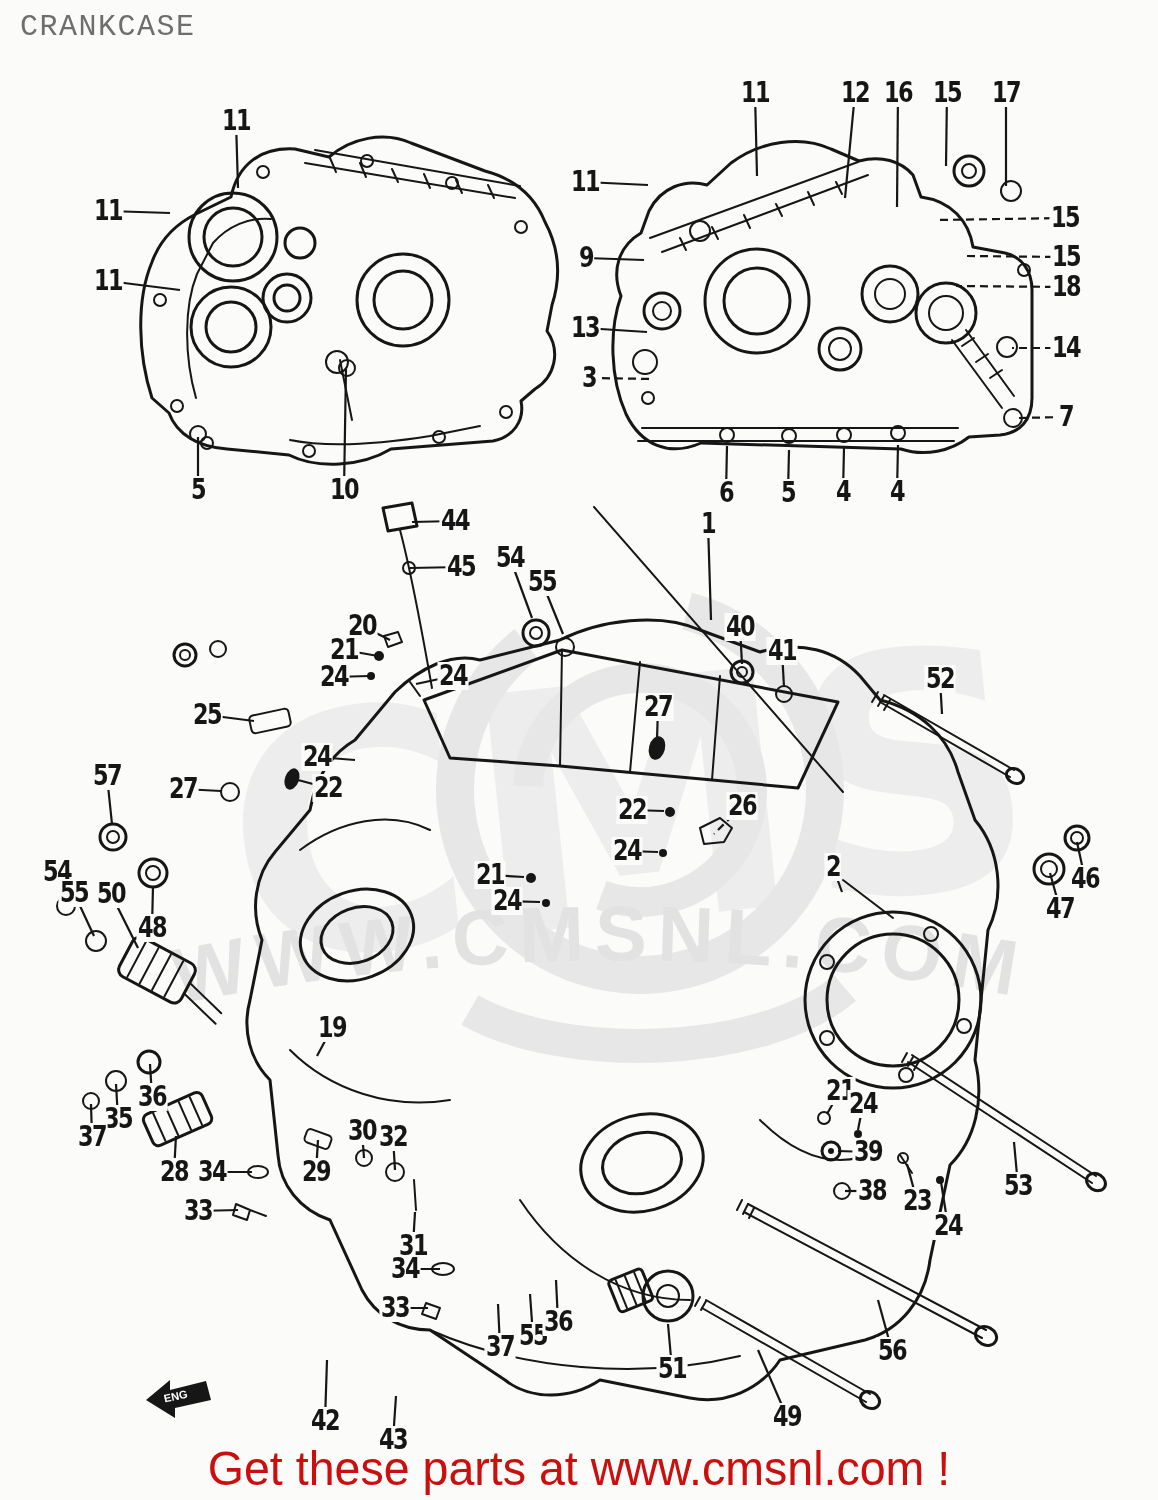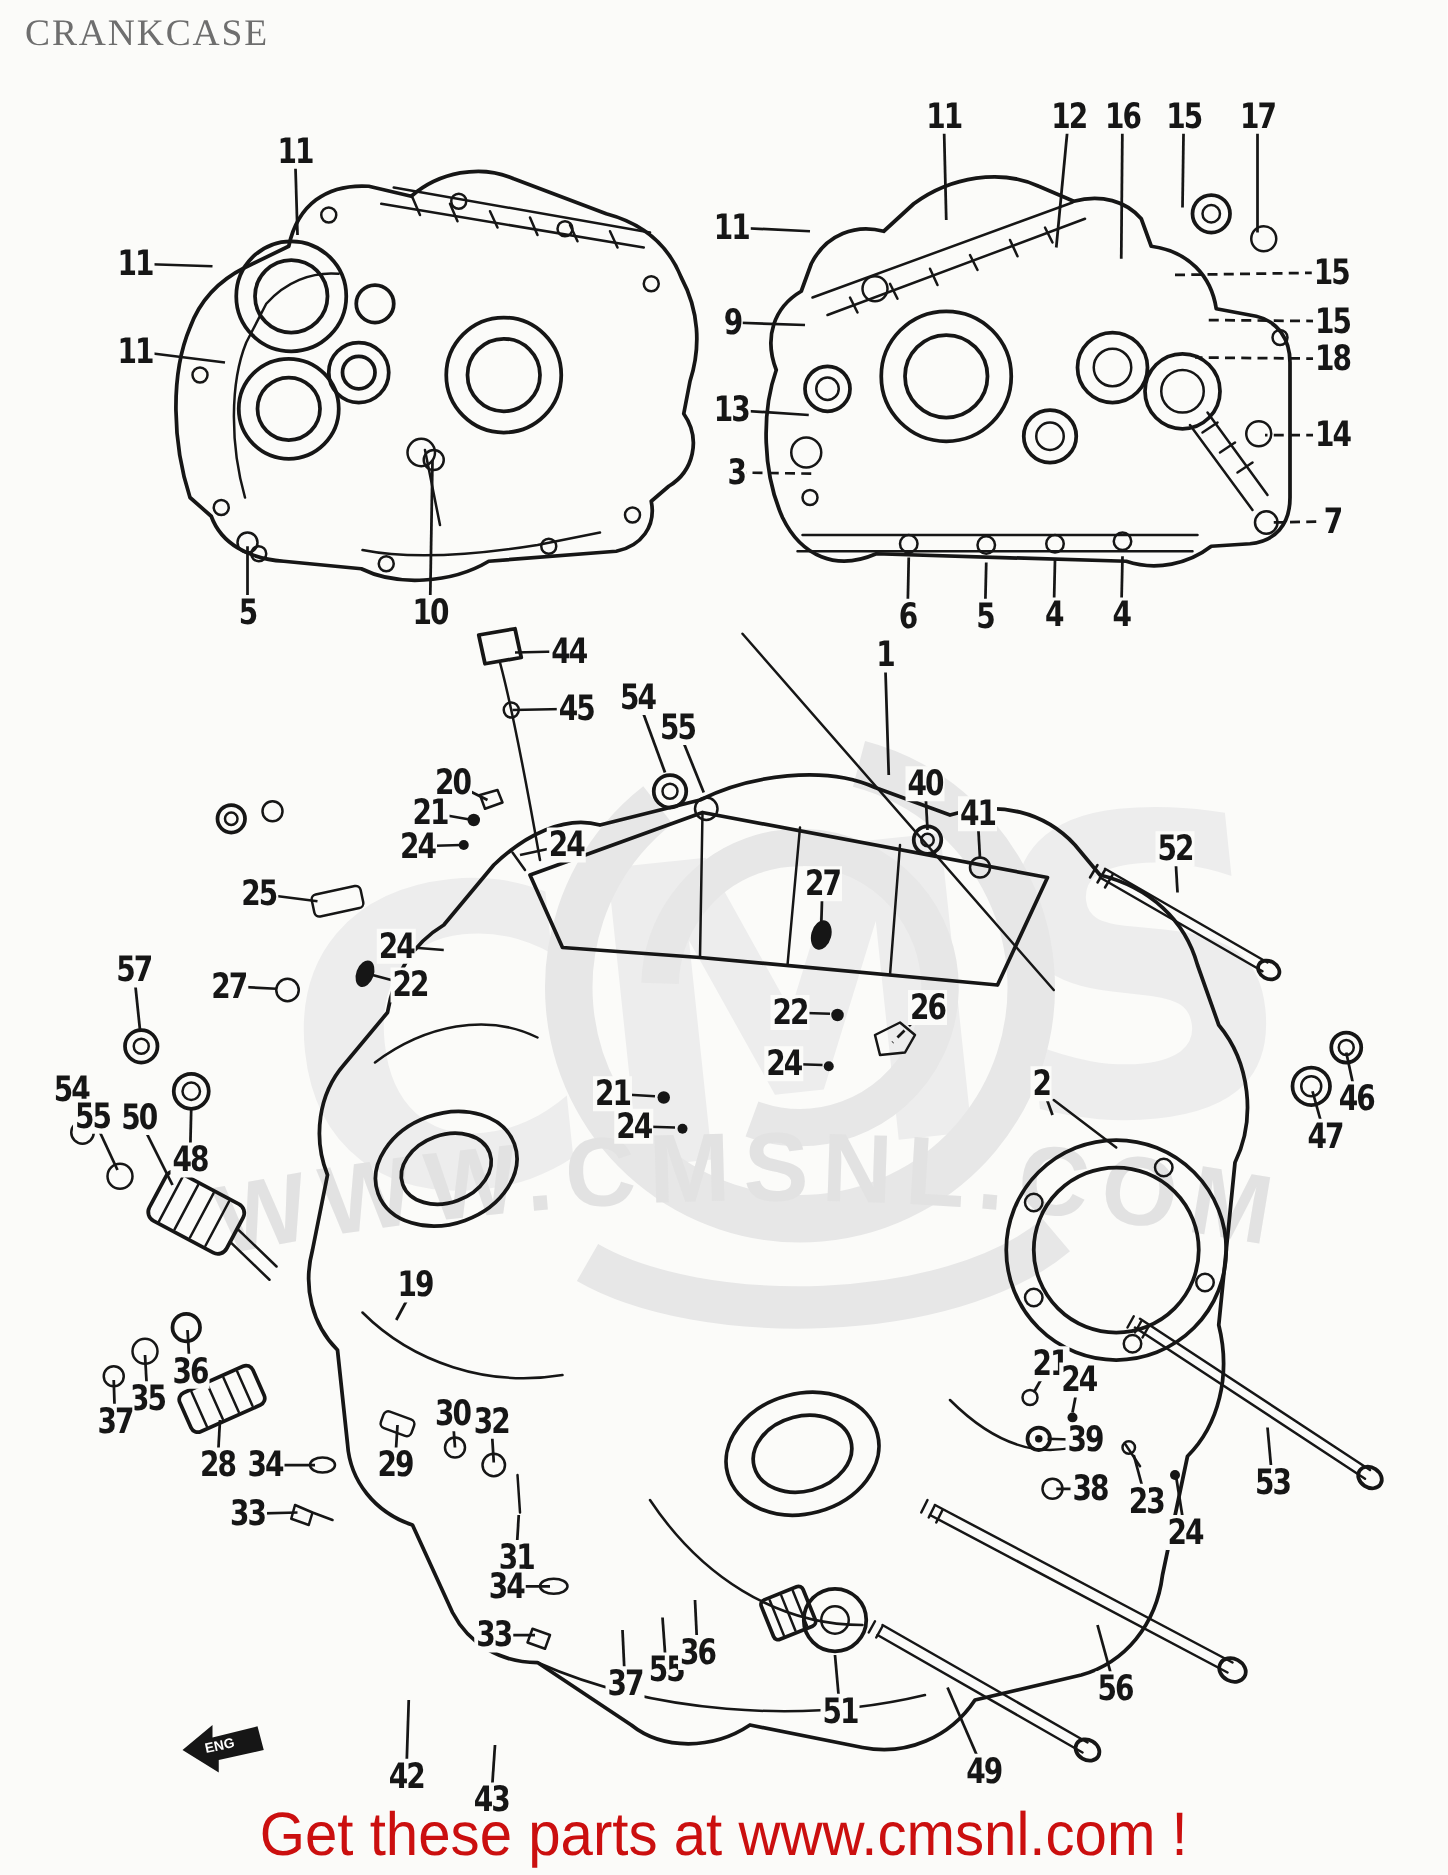--- a/index.html
+++ b/index.html
@@ -2,21 +2,21 @@
 <html style="--bg: #fbfbf9; --ink: #161616; --title: #6e6e6e; --footer: #cb0f0f; --wm: #e7e7e7;"><head>
 <meta charset="utf-8">
 <style>
   :root{
     --bg:#fbfbf9; --ink:#161616; --title:#6e6e6e; --footer:#cb0f0f; --wm:#e7e7e7;
   }
   html,body{margin:0;padding:0;background:#ffffff;}
   .page{position:relative;width:1158px;height:1500px;background:var(--bg);overflow:hidden;
         font-family:"DejaVu Sans",sans-serif;}
   .page-title{position:absolute;left:20px;top:10px;font-size:30px;letter-spacing:1.5px;
-        color:var(--title);font-family:Liberation Serif, serif;}
+        color:var(--title);font-family:Liberation Mono, monospace;}
   .footer-banner{position:absolute;left:0;bottom:4px;width:100%;text-align:center;
         font-size:49px;color:var(--footer);font-family:"Liberation Sans",sans-serif;
         transform:scaleX(.95);white-space:nowrap;}
   svg.art{position:absolute;left:0;top:0;}
   .ln{fill:none;stroke:var(--ink);stroke-width:3;stroke-linecap:round;stroke-linejoin:round;}
   .ln2{fill:none;stroke:var(--ink);stroke-width:2;stroke-linecap:round;stroke-linejoin:round;}
   .fl{fill:var(--ink);stroke:none;}
   .leader{stroke:var(--ink);stroke-width:2.2;}
   .leader.dashed{stroke-dasharray:8 5;}
   .wm-ring{fill:none;stroke:var(--wm);}

